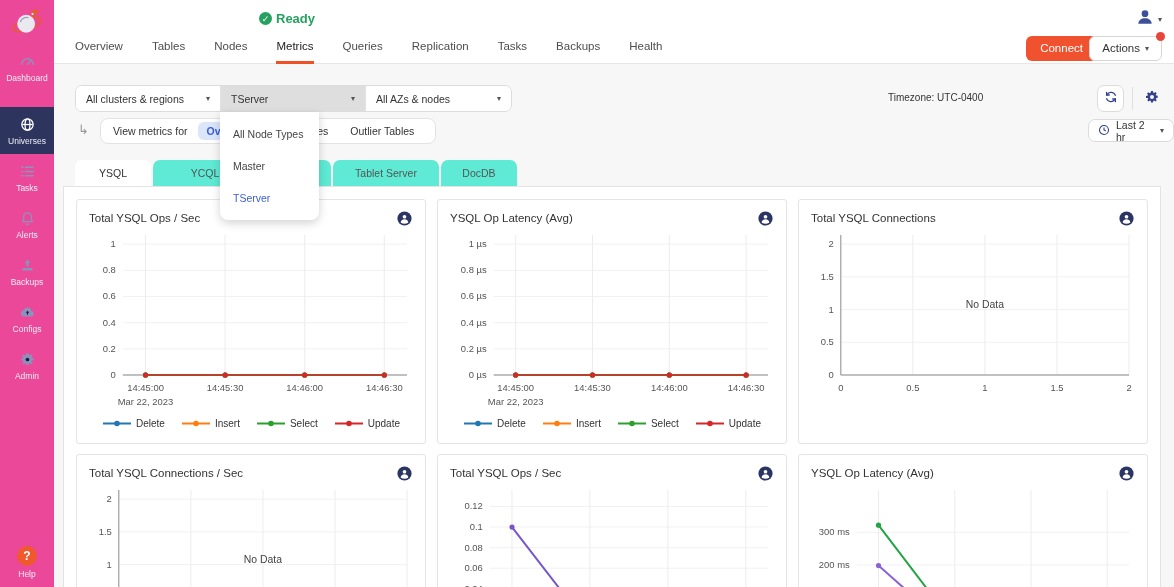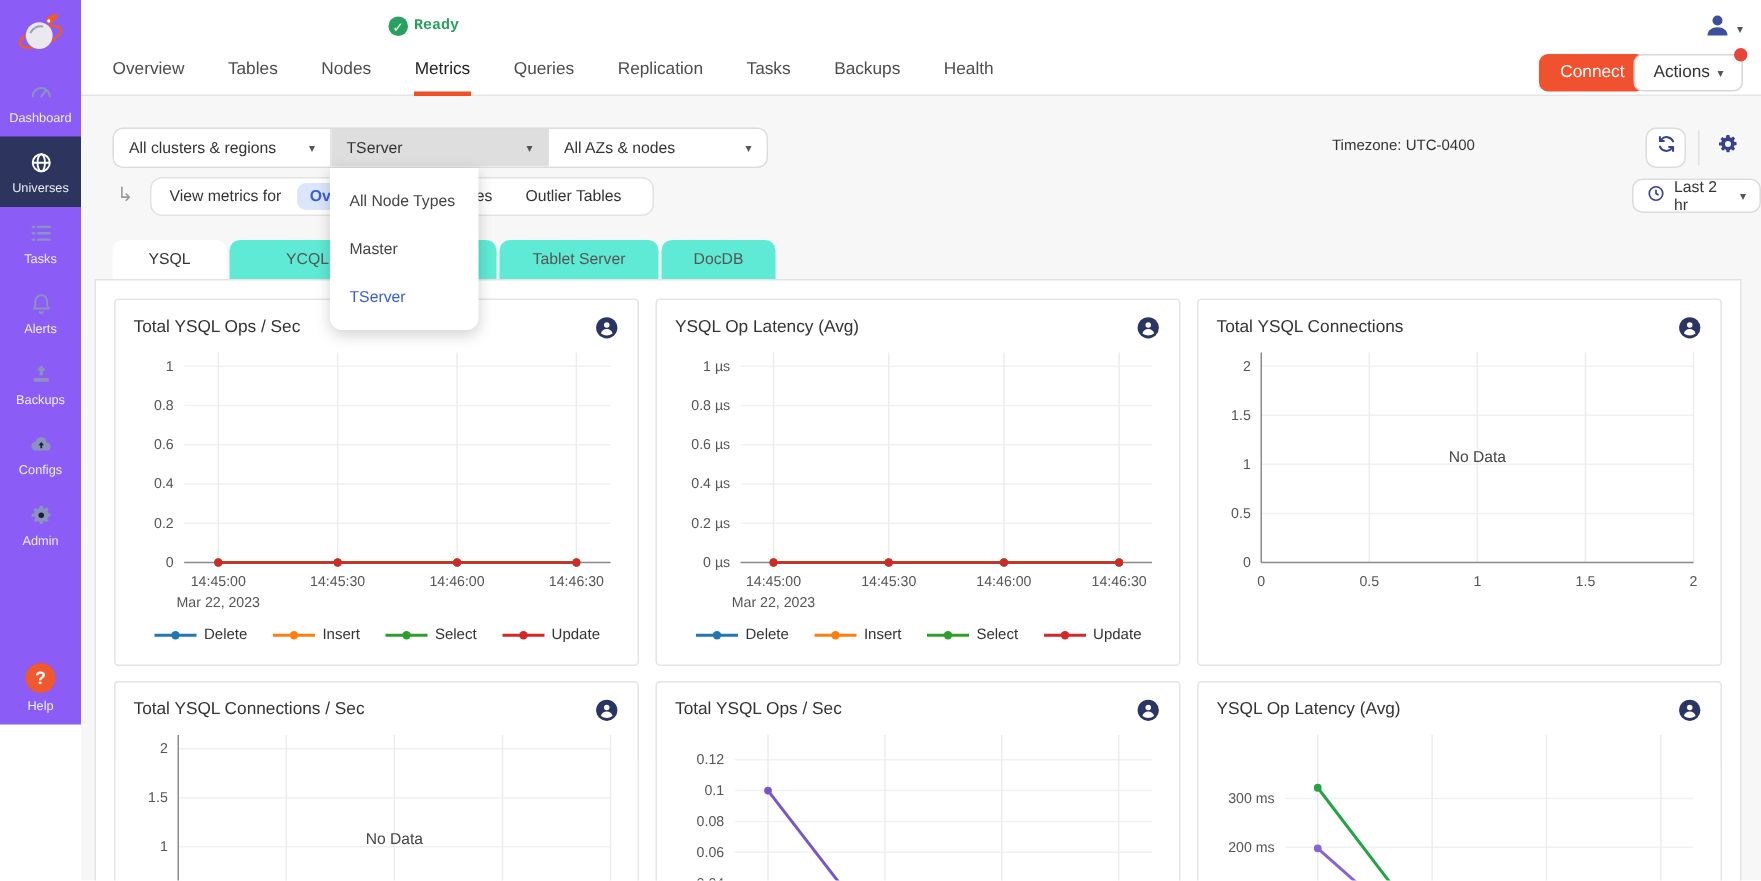--- a/index.html
+++ b/index.html
@@ -1,34 +1,34 @@
 <!DOCTYPE html>
 <html><head>
 <meta charset="utf-8">
 <style>
   * { box-sizing: border-box; margin:0; padding:0; }
   html,body { width:1174px; height:587px; overflow:hidden; font-family:"Liberation Sans",sans-serif; background:#fff; position:relative; }
 
   
-  .sidebar{position:absolute;left:0;top:0;width:54px;height:483px;background:#8b5cf6;z-index:60;}
+  .sidebar{position:absolute;left:0;top:0;width:54px;height:587px;background:#ec4899;z-index:60;}
   .logo{height:44px;display:flex;align-items:center;justify-content:center;}
   .side-item{width:54px;height:47px;display:flex;flex-direction:column;align-items:center;justify-content:center;gap:3px;color:#8b93bd;cursor:pointer;}
   .side-item .side-lbl{font-size:8.5px;color:#eceef6;}
-  .side-item.active{background:#2d355e;color:#fff;}
+  .side-item.active{background:#2d355e;color:#fff;margin-top:16px;}
   .help-wrap{position:absolute;bottom:8px;left:0;width:54px;display:flex;flex-direction:column;align-items:center;gap:3px;}
   .help-circle{width:20px;height:20px;border-radius:50%;background:#f0582d;color:#fff;font-size:12px;font-weight:bold;display:flex;align-items:center;justify-content:center;}
   .help-lbl{font-size:8.5px;color:#eceef6;}
 
   
   .main{position:absolute;left:54px;top:0;width:1120px;height:587px;}
   .topbar{position:absolute;left:0;top:0;width:100%;height:64px;background:#fff;border-bottom:1px solid #e6e6e6;z-index:5;}
   .page-title{position:absolute;left:21px;top:7px;font-size:17.5px;font-weight:bold;color:#1f1f1f;}
   .ready{position:absolute;left:205px;top:11px;display:flex;align-items:center;gap:4px;}
   .ready-check{width:13px;height:13px;border-radius:50%;background:#27a15f;color:#fff;font-size:9px;display:flex;align-items:center;justify-content:center;}
-  .ready-lbl{font-size:10px;font-weight:600;color:#27a15f;font-family:Liberation Mono, monospace;}
+  .ready-lbl{font-size:13px;font-weight:600;color:#27a15f;}
   .usermenu{position:absolute;right:12px;top:7px;display:flex;align-items:center;gap:3px;cursor:pointer;}
   .caret{font-size:8px;color:#555;}
   .navtabs{position:absolute;left:21px;top:40px;display:flex;gap:29px;font-size:11.5px;color:#4d4d4d;}
   .navtab{padding-bottom:9px;cursor:pointer;}
   .navtab.active{color:#222;border-bottom:3px solid #ef5124;}
   .connect-btn{position:absolute;right:77px;top:36px;height:25px;line-height:25px;padding:0 14px;background:#f0512e;color:#fff;font-size:11.5px;border-radius:6px;cursor:pointer;}
   .actions-btn{position:absolute;right:12px;top:36px;height:25px;line-height:23px;padding:0 12px;background:#fff;border:1px solid #d6d6d6;color:#333;font-size:11.5px;border-radius:6px;cursor:pointer;display:flex;align-items:center;gap:5px;}
   .actions-dot{position:absolute;right:9px;top:32px;width:9px;height:9px;border-radius:50%;background:#e8443a;z-index:6;}
 
   .content{position:absolute;left:0;top:64px;width:100%;height:523px;background:#f7f7f8;}

